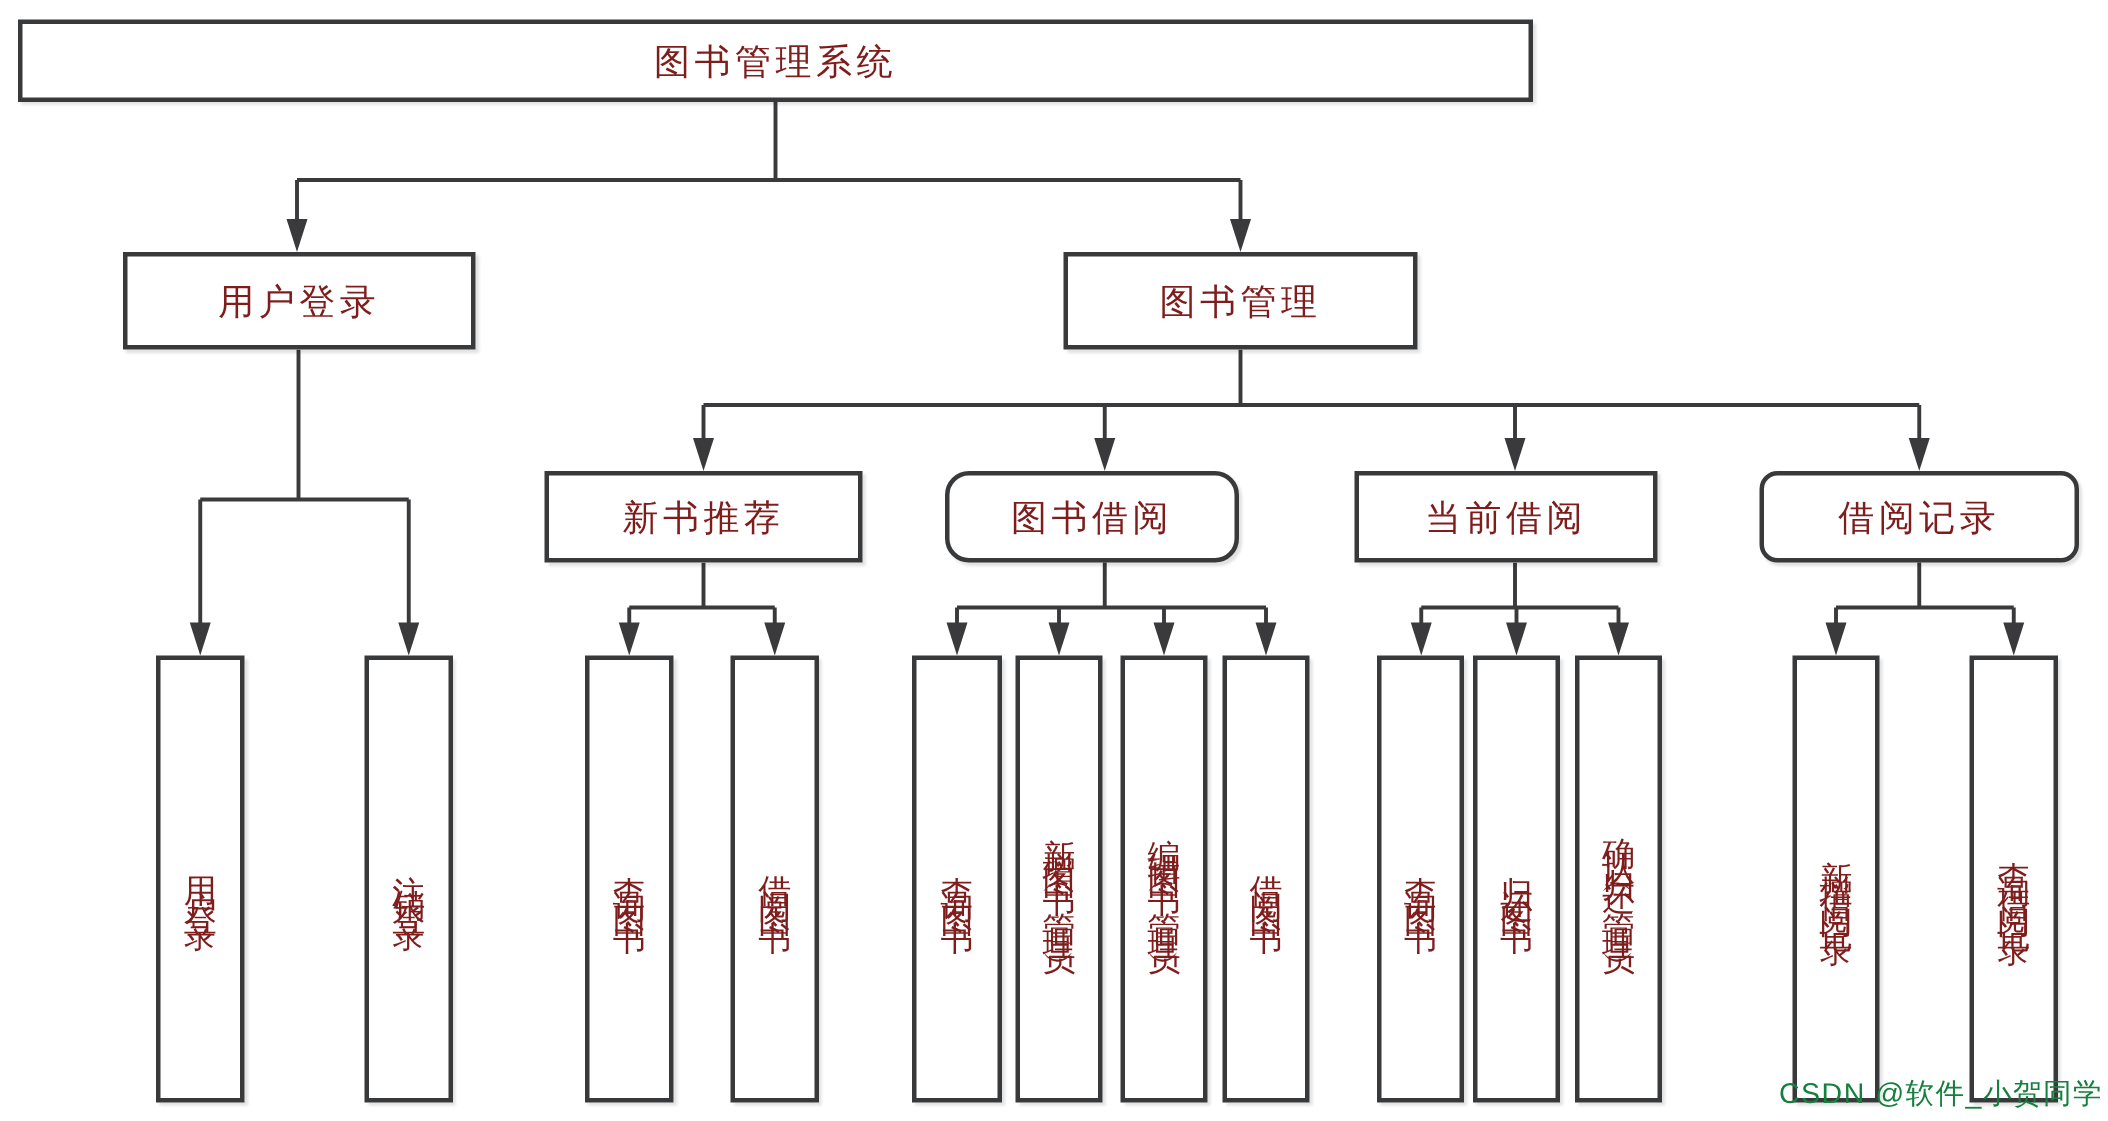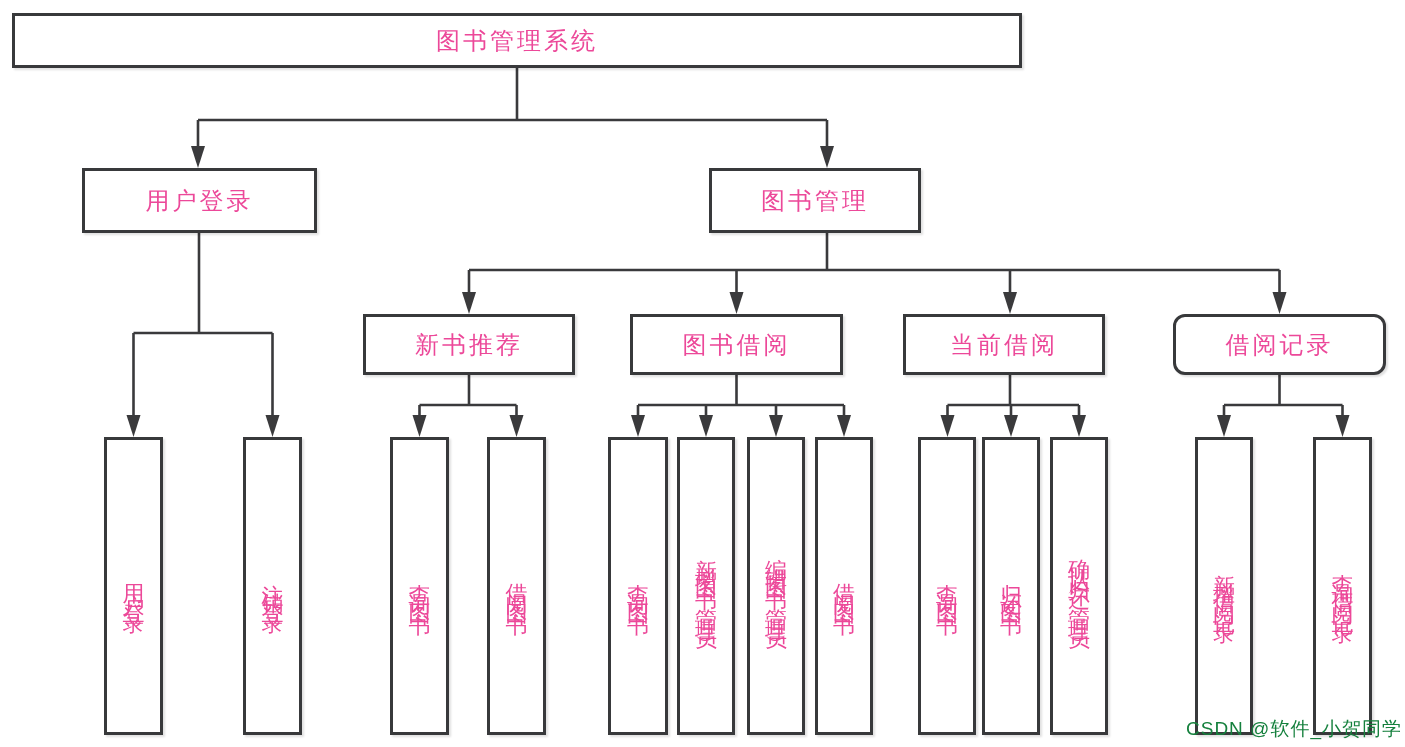--- a/index.html
+++ b/index.html
@@ -14,40 +14,40 @@
   .wires { position: absolute; left: 0; top: 0; z-index: 1; }
   .wire { fill: none; stroke: #3a3a3c; stroke-width: 2.6; }
   .ah { fill: #3a3a3c; stroke: none; }
 
   .box {
     position: absolute;
     z-index: 2;
     box-sizing: border-box;
     border: 3px solid #38393b;
     background: #ffffff;
-    color: #ec4899;
+    color: #7f1d1d;
     display: flex;
     align-items: center;
     justify-content: center;
     box-shadow: 2px 2px 2px rgba(0,0,0,0.12);
   }
   .h-label { font-size: 24px; letter-spacing: 3px; white-space: nowrap; }
   .leaf > span {
     writing-mode: vertical-rl;
     font-size: 22px;
     letter-spacing: 10px;
     white-space: nowrap;
   }
 
   
   #n-root { left: 12px;  top: 13px;  width: 1010px; height: 55px; }
   #n-l2-0 { left: 82px;  top: 168px; width: 235px;  height: 65px; }
-  #n-l2-1 { left: 709px; top: 168px; width: 212px;  height: 65px; }
+  #n-l2-1 { left: 709px; top: 168px; width: 236px;  height: 65px; }
   #n-l3-0 { left: 363px; top: 314px; width: 212px;  height: 61px; }
-  #n-l3-1 { left: 630px; top: 314px; width: 213px;  height: 61px; }
+  #n-l3-1 { left: 630px; top: 314px; width: 196px;  height: 61px; border-radius: 16px; }
   #n-l3-2 { left: 903px; top: 314px; width: 202px;  height: 61px; }
   #n-l3-3 { left: 1173px; top: 314px; width: 213px; height: 61px; border-radius: 12px; }
 
   .leaf { top: 437px; height: 298px; }
   #leaf-0  { left: 104px;  width: 59px; }
   #leaf-1  { left: 243px;  width: 59px; }
   #leaf-2  { left: 390px;  width: 59px; }
   #leaf-3  { left: 487px;  width: 59px; }
   #leaf-4  { left: 608px;  width: 60px; }
   #leaf-5  { left: 677px;  width: 58px; }

